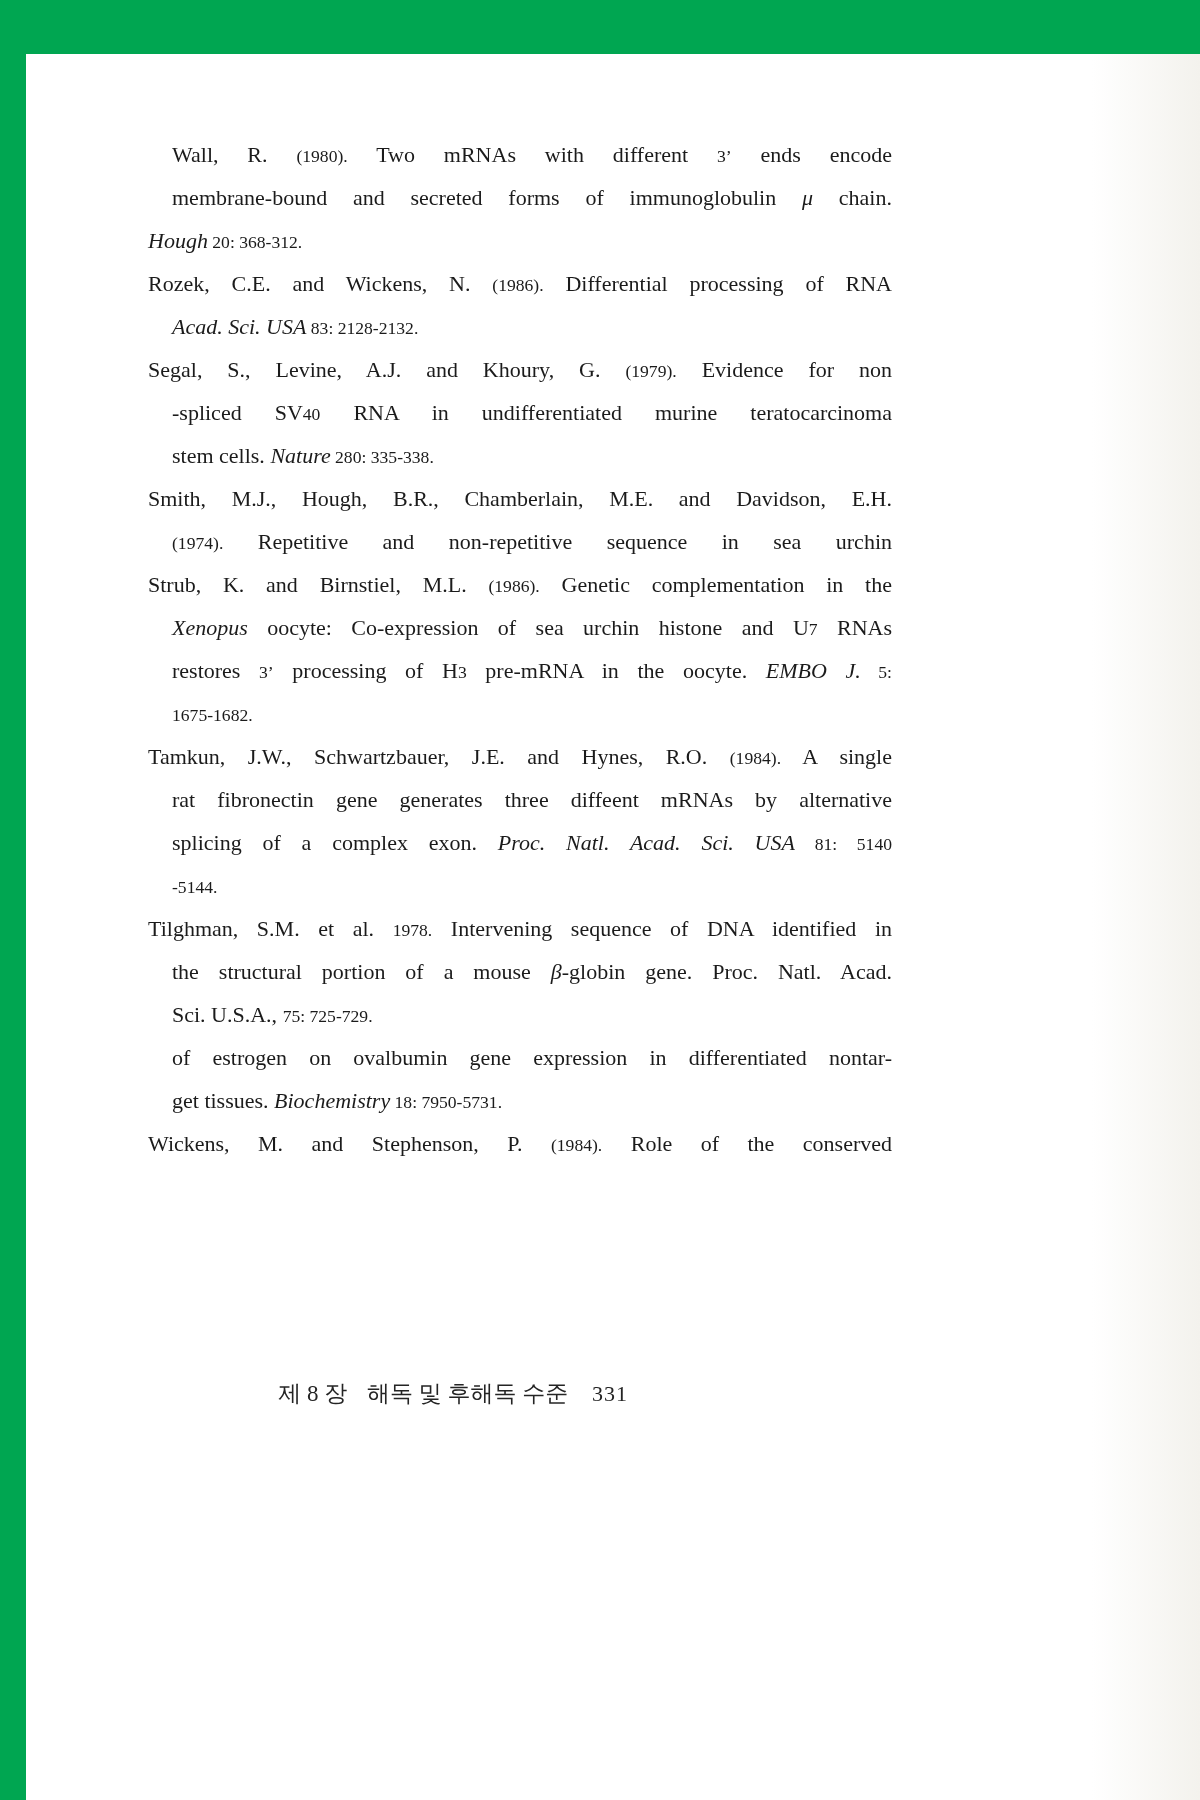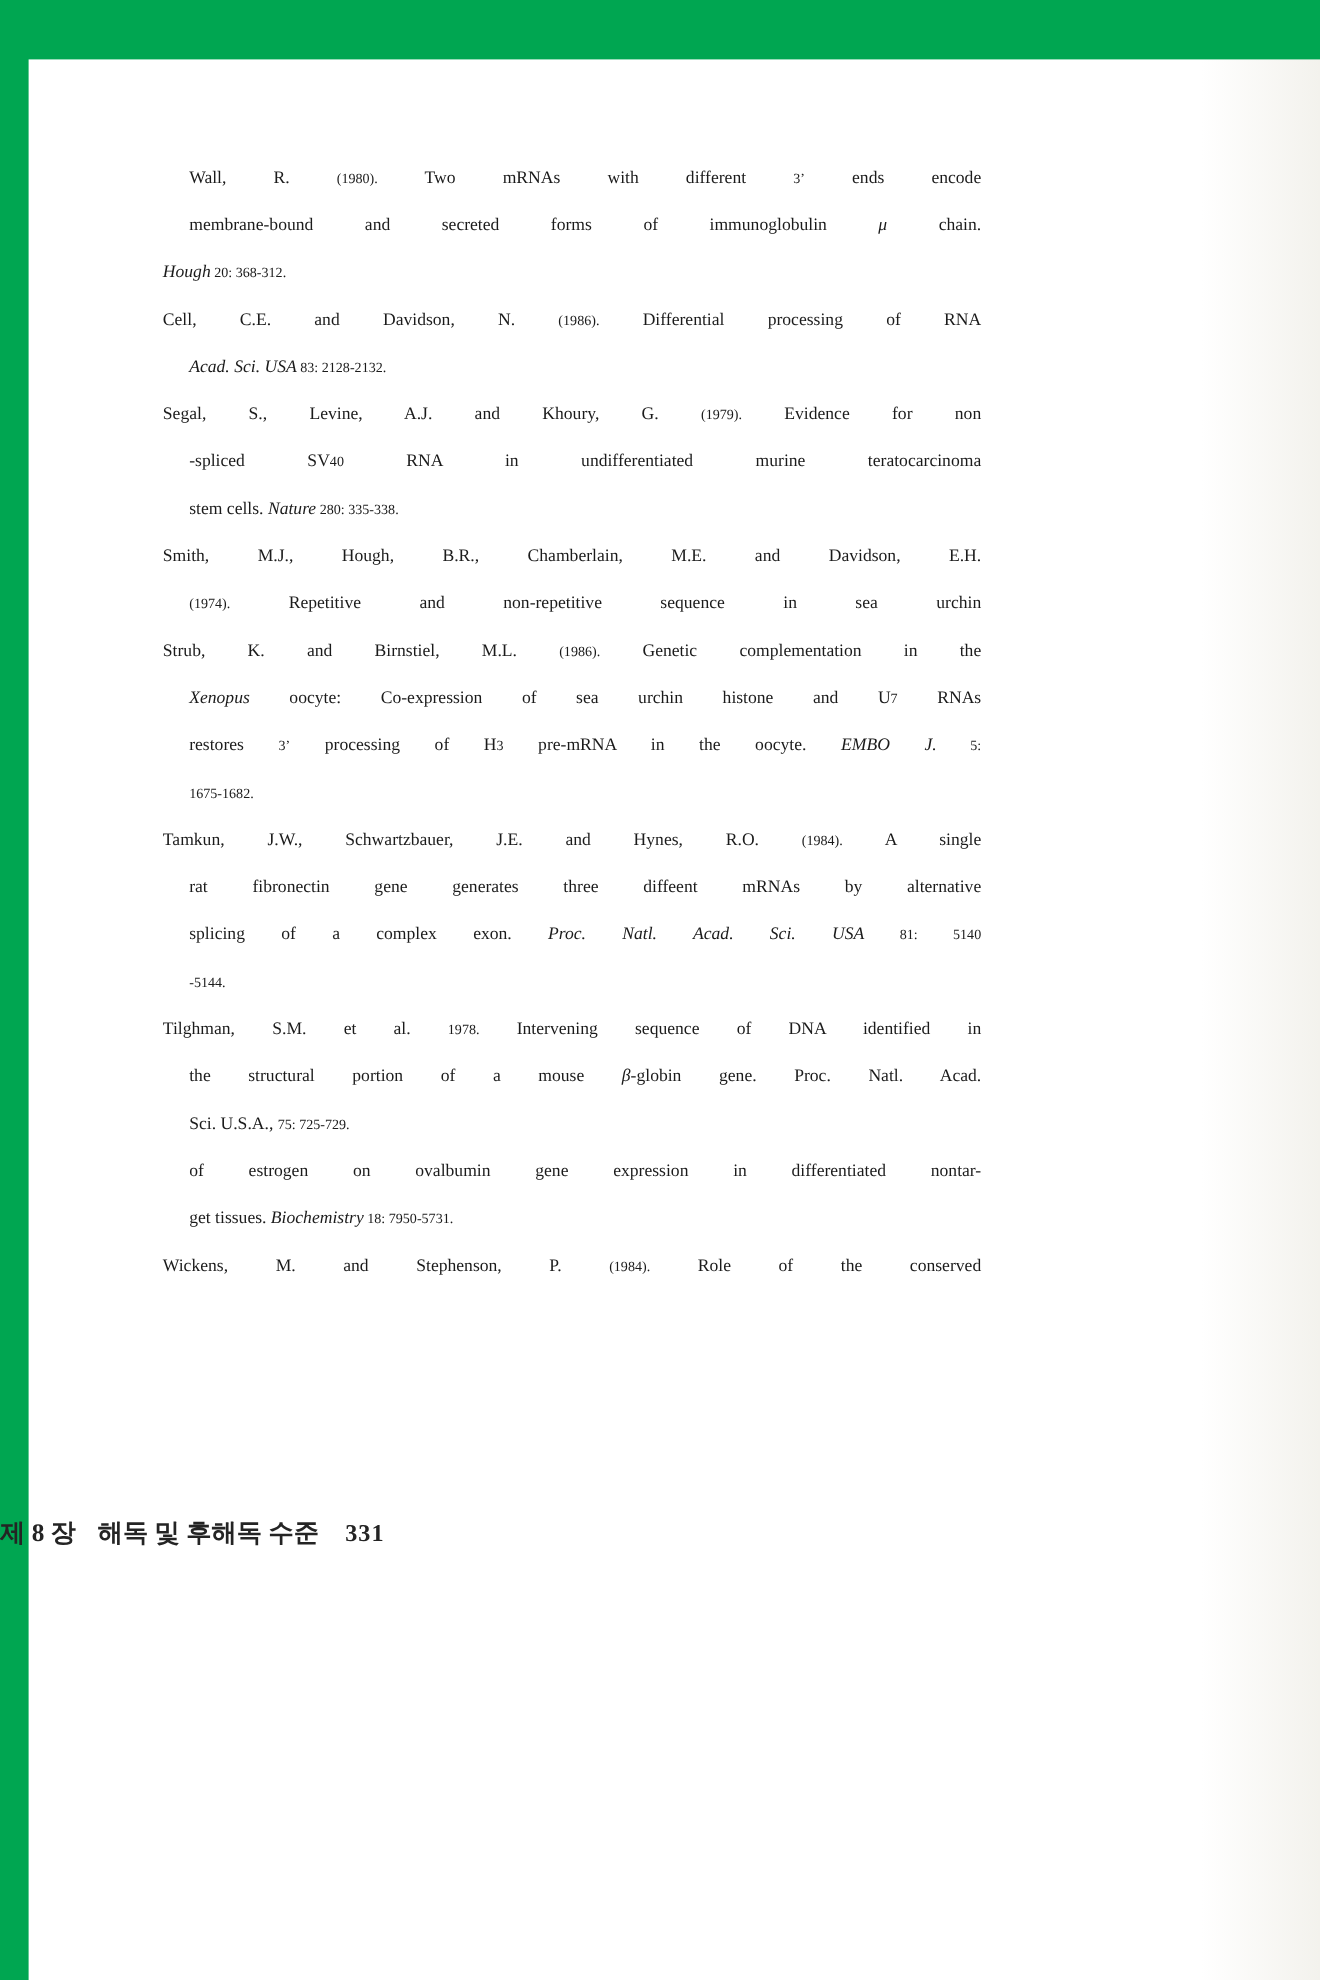--- a/index.html
+++ b/index.html
@@ -34,63 +34,62 @@
     width: 26px; height: 1800px;
     background: var(--green);
   }
   .refs {
     position: absolute;
     left: 148px;
     top: 137px;
     width: 744px;
   }
   .line {
-    font-size: 16px;
-    line-height: 50px;
+    font-size: 22px;
+    line-height: 35px;
     height: 43px;
     white-space: normal;
   }
   .line.justify {
     text-align: justify;
     text-align-last: justify;
     text-justify: inter-word;
   }
   .line.indent {
     padding-left: 24px;
   }
   .seg-i { font-style: italic; }
   .seg-s { font-size: 0.8em; }
   .footer {
     position: absolute;
     left: 0;
     top: 1378px;
     width: 906px;
-    text-align: left;
+    text-align: center;
     font-size: 23px;
     color: #242424;
-    font-weight: bold;
   }
   .footer .footer-title { margin-left: 14px; }
   .footer .footer-page { margin-left: 18px; font-size: 22px; letter-spacing: 1px; }
 </style>
 </head>
 <body style="--green: #00a651;">
 
 <div class="page">
   <div class="green-top"></div>
   <div class="green-left"></div>
 
   <main class="refs">
       <div class="ref-entry">
         <div class="line indent justify"><span>Wall, R. </span><span class="seg-s">(1980).</span><span> Two mRNAs with different </span><span class="seg-s">3’</span><span> ends encode</span></div>
         <div class="line indent justify"><span>membrane-bound and secreted forms of immunoglobulin </span><span class="seg-i">μ</span><span> chain.</span></div>
         <div class="line"><span class="seg-i">Hough</span><span class="seg-s"> 20: 368-312.</span></div>
       </div>
       <div class="ref-entry">
-        <div class="line justify"><span>Cell, C.E. and Davidson, N. </span><span class="seg-s">(1986).</span><span> Differential processing of RNA</span></div>
+        <div class="line justify"><span>Rozek, C.E. and Wickens, N. </span><span class="seg-s">(1986).</span><span> Differential processing of RNA</span></div>
         <div class="line indent"><span class="seg-i">Acad. Sci. USA</span><span class="seg-s"> 83: 2128-2132.</span></div>
       </div>
       <div class="ref-entry">
         <div class="line justify"><span>Segal, S., Levine, A.J. and Khoury, G. </span><span class="seg-s">(1979).</span><span> Evidence for non</span></div>
         <div class="line indent justify"><span>-spliced SV</span><span class="seg-s">40</span><span> RNA in undifferentiated murine teratocarcinoma</span></div>
         <div class="line indent"><span>stem cells. </span><span class="seg-i">Nature</span><span class="seg-s"> 280: 335-338.</span></div>
       </div>
       <div class="ref-entry">
         <div class="line justify"><span>Smith, M.J., Hough, B.R., Chamberlain, M.E. and Davidson, E.H.</span></div>
         <div class="line indent justify"><span class="seg-s">(1974).</span><span> Repetitive and non-repetitive sequence in sea urchin</span></div>

